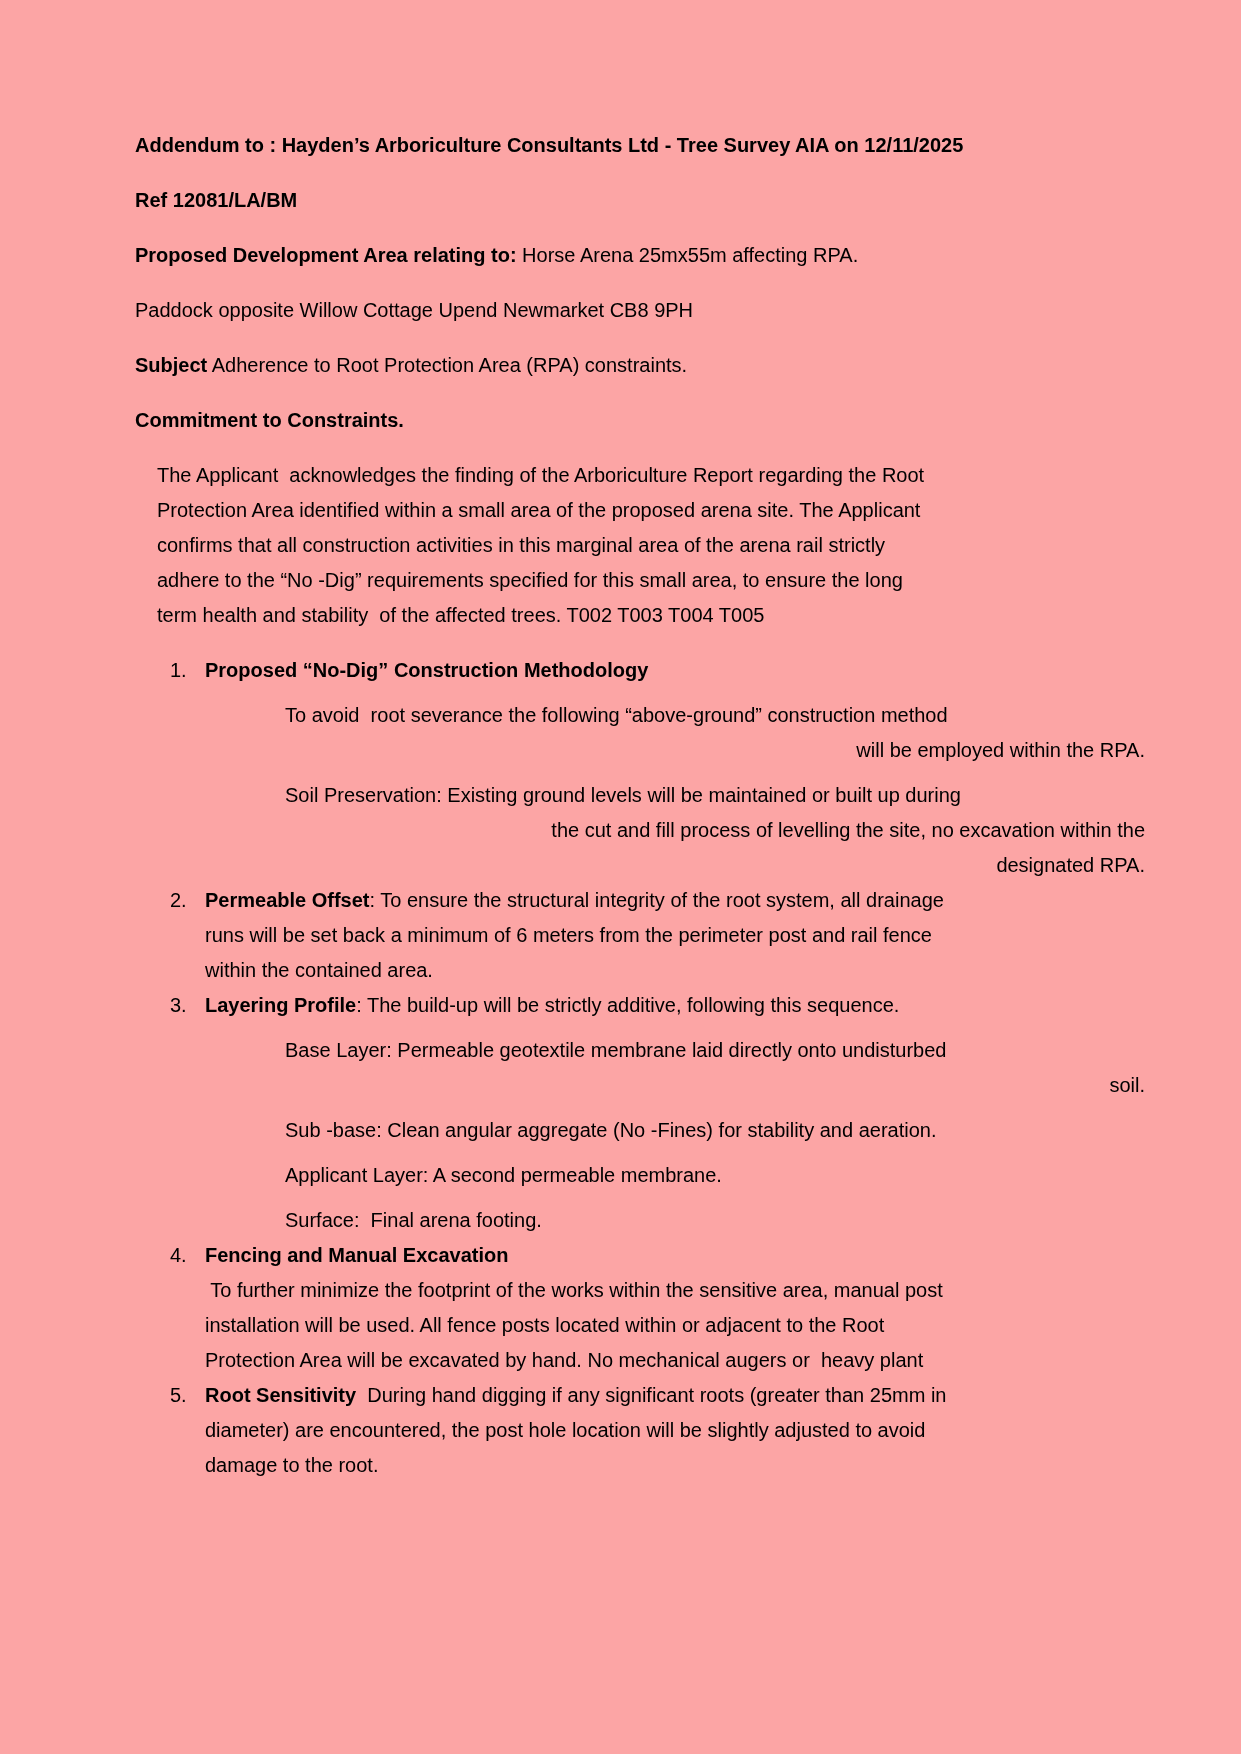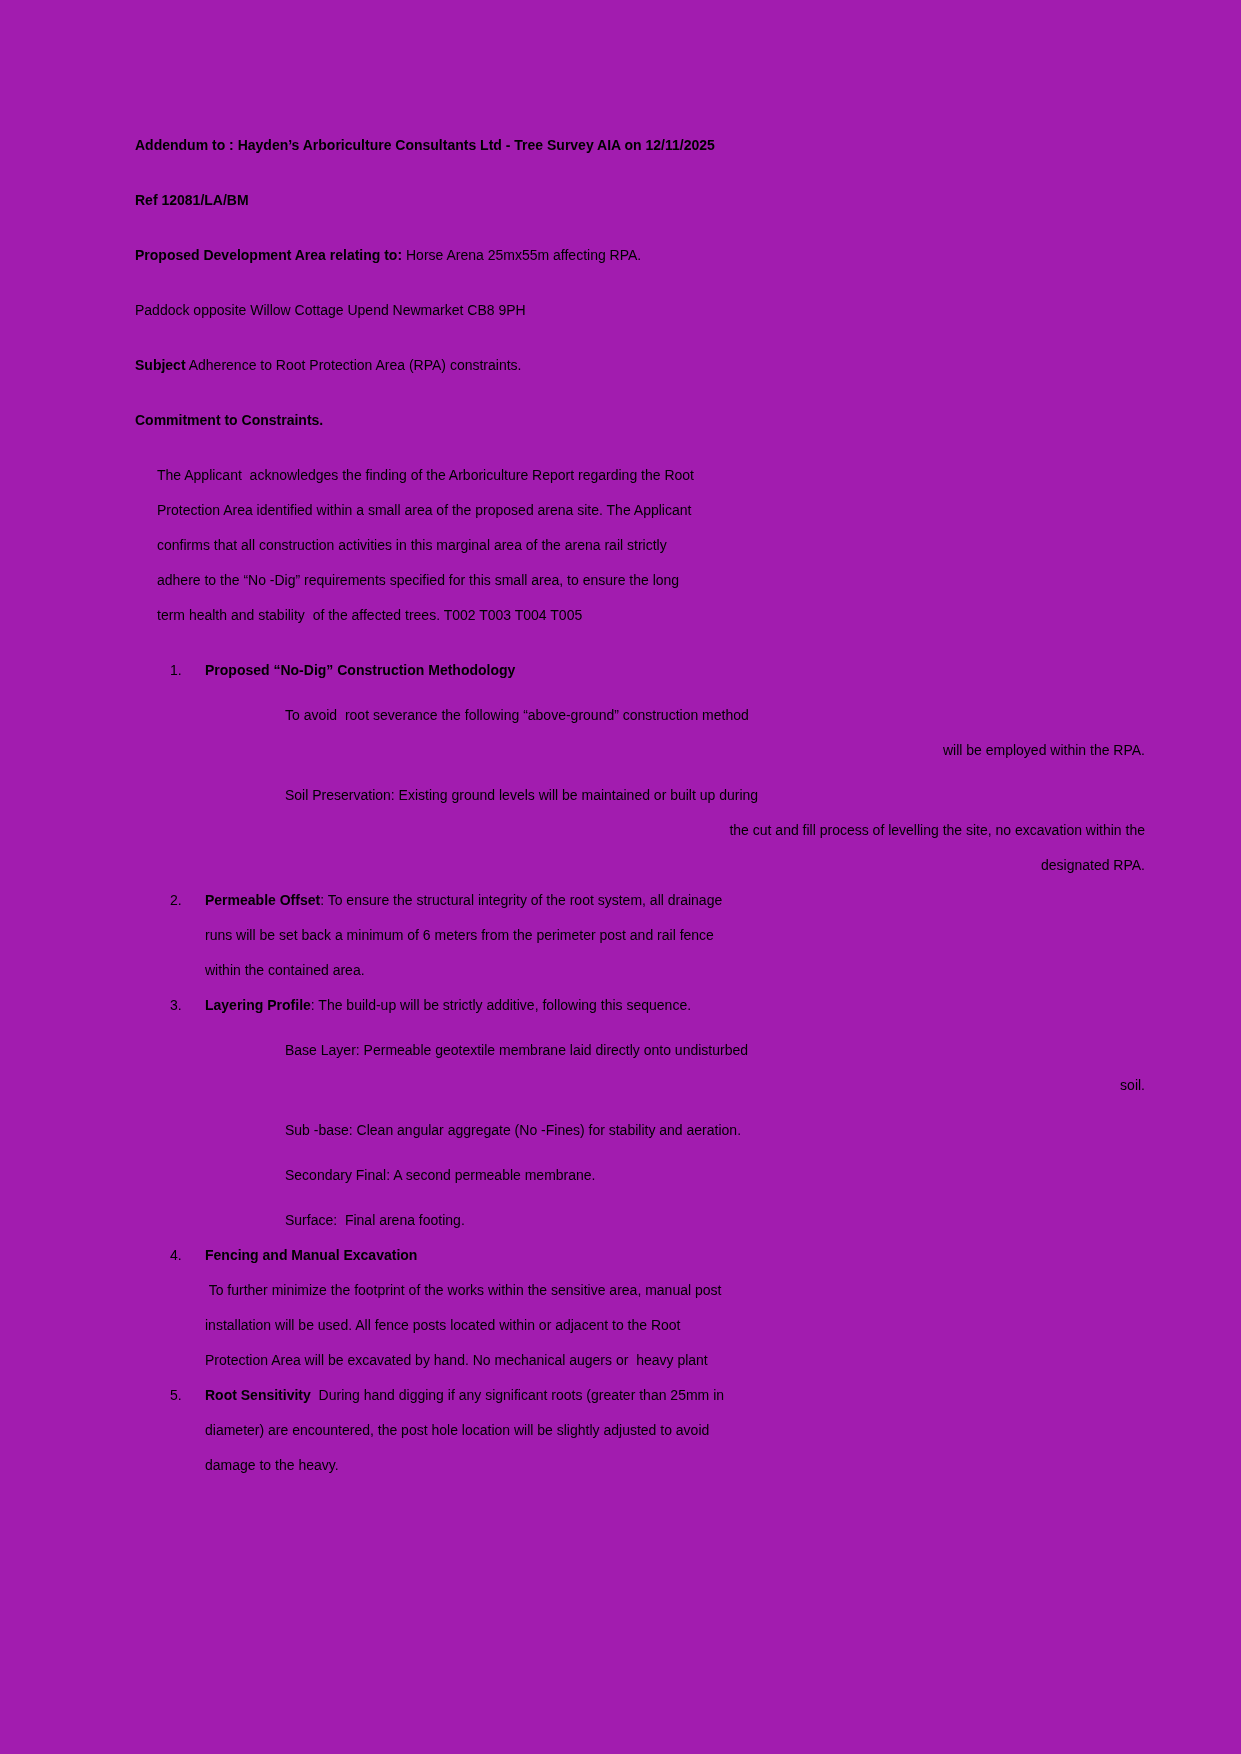--- a/index.html
+++ b/index.html
@@ -4,26 +4,26 @@
 <style>
   html, body {
     margin: 0;
     padding: 0;
     background: #ffffff;
   }
   .page {
     position: relative;
     width: 1241px;
     height: 1754px;
-    background: #a21caf;
+    background: #fca5a5;
     box-sizing: border-box;
     padding: 128px 96px 0 135px;
     overflow: hidden;
     font-family: "Liberation Sans", sans-serif;
-    font-size: 14px;
+    font-size: 20px;
     line-height: 35px;
     color: #000000;
   }
   .b { font-weight: bold; }
   .p { margin: 0 0 20px 0; white-space: pre; }
   .para { margin: 0 0 20px 0; }
   .line { white-space: pre; }
   .indent { padding-left: 22px; }
   .list { margin: 0; }
   .row { display: flex; }
@@ -93,37 +93,37 @@
       <span class="bmark"><span class="sq"></span></span>
       <span class="btext">Base Layer: Permeable geotextile membrane laid directly onto undisturbed</span>
     </div>
     <div class="c150 line">soil.</div>
     <div class="row">
       <span class="bmark"><span class="sq"></span></span>
       <span class="btext">Sub -base: Clean angular aggregate (No -Fines) for stability and aeration.</span>
     </div>
     <div class="row">
       <span class="bmark"><span class="sq"></span></span>
-      <span class="btext">Secondary Final: A second permeable membrane.</span>
+      <span class="btext">Applicant Layer: A second permeable membrane.</span>
     </div>
     <div class="row">
       <span class="bmark"><span class="sq"></span></span>
       <span class="btext">Surface:  Final arena footing.</span>
     </div>
 
     <div class="row">
       <span class="nmark">4.</span>
       <span class="nbody b">Fencing and Manual Excavation</span>
     </div>
     <div class="c70 line"> To further minimize the footprint of the works within the sensitive area, manual post</div>
     <div class="c70 line">installation will be used. All fence posts located within or adjacent to the Root</div>
     <div class="c70 line">Protection Area will be excavated by hand. No mechanical augers or  heavy plant</div>
 
     <div class="row">
       <span class="nmark">5.</span>
       <span class="nbody"><span class="b">Root Sensitivity</span><span>  During hand digging if any significant roots (greater than 25mm in</span></span>
     </div>
     <div class="c70 line">diameter) are encountered, the post hole location will be slightly adjusted to avoid</div>
-    <div class="c70 line">damage to the heavy.</div>
+    <div class="c70 line">damage to the root.</div>
 
   </div>
 
 </div>
 
 </body></html>

